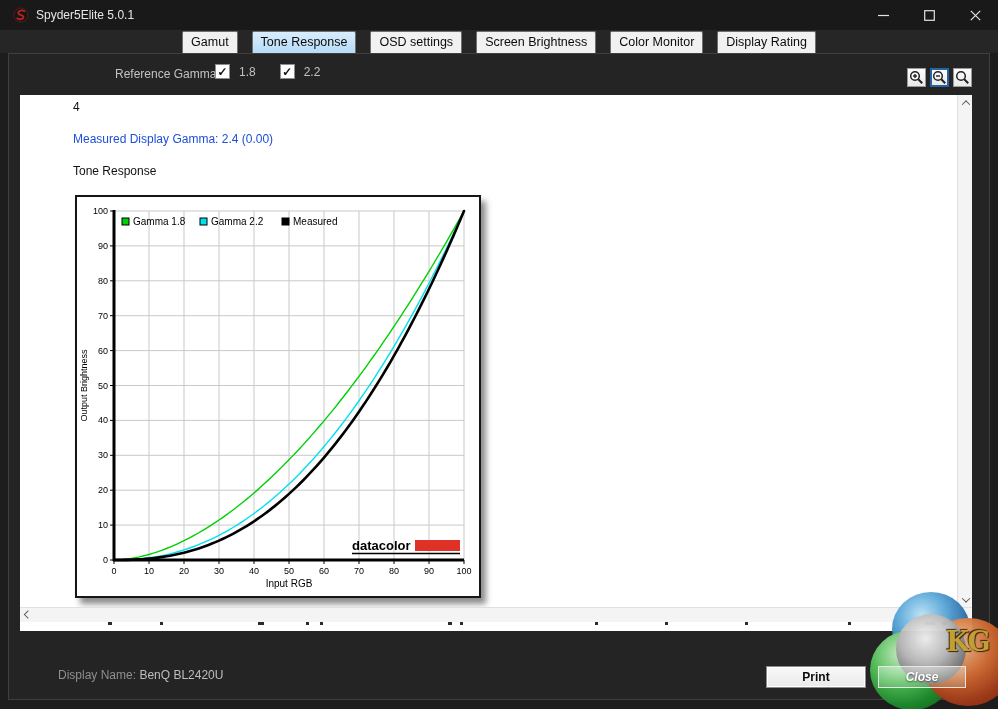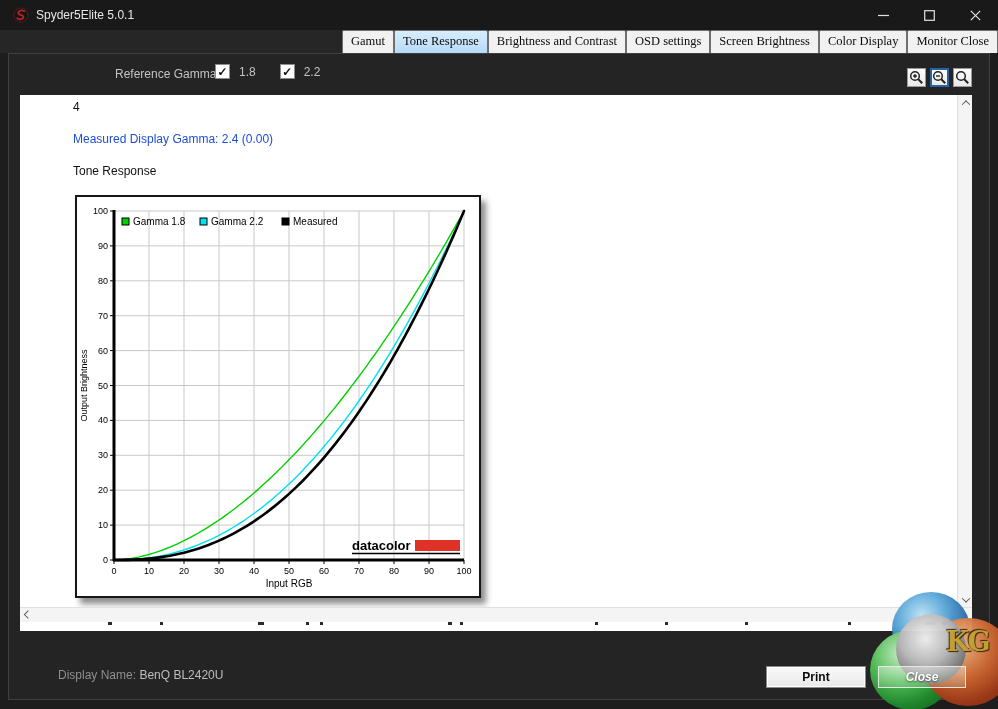--- a/index.html
+++ b/index.html
@@ -9,21 +9,21 @@
 
   
   .titlebar { position:absolute; left:0; top:0; width:998px; height:30px; background:#191919; }
   .app-icon { position:absolute; left:13px; top:7px; width:16px; height:16px; }
   .win-title { position:absolute; left:36px; top:8px; font-size:12px; color:#e6e6e6; }
   .win-controls { position:absolute; right:0; top:0; height:30px; display:flex; }
   .wc { width:46px; height:30px; display:flex; align-items:center; justify-content:center; }
 
   
   .tabbar { position:absolute; left:0; top:30px; width:998px; height:23px; background:#262626;
-            display:flex; justify-content:flex-end; align-items:flex-end; gap:0; z-index:3;font-family:Liberation Serif, serif; }
+            display:flex; justify-content:center; align-items:flex-end; gap:14px; z-index:3; }
   .tab { background:#f1f1f1; color:#0b0b0b; font-size:12.5px; padding:3px 8px 4px 8px;
          border:1px solid #6f6f6f; border-bottom:none; border-radius:2px 2px 0 0; white-space:nowrap; }
   .tab.selected { background:linear-gradient(#d9edfd,#b7dbf7); }
 
   
   .panel { position:absolute; left:8px; top:53px; width:982px; height:647px;
            background:#242424; border:1px solid #3f3f3f; }
 
   
   .toolbar { position:absolute; left:8px; top:53px; width:982px; height:42px; z-index:2; }
@@ -107,25 +107,24 @@
         <svg width="11" height="11" viewBox="0 0 11 11">
             <path d="M0.8 0.8 L10.2 10.2 M10.2 0.8 L0.8 10.2" stroke="#e3e3e3" stroke-width="1.2"></path>
           </svg>
       </div>
     </div>
   </div>
 
   <div class="tabbar" id="tabbar">
       <div class="tab">Gamut</div>
       <div class="tab selected">Tone Response</div>
-      <div class="tab">Brightness and Contrast</div>
       <div class="tab">OSD settings</div>
       <div class="tab">Screen Brightness</div>
-      <div class="tab">Color Display</div>
-      <div class="tab">Monitor Close</div>
+      <div class="tab">Color Monitor</div>
+      <div class="tab">Display Rating</div>
     </div>
 
   <div class="panel"></div>
 
   <div class="toolbar">
     <span class="ref-label">Reference Gamma:</span>
     <span class="gamma-checks" id="gammaChecks">
         <span class="checkbox">✓</span>
         <span class="check-label">1.8</span>
         <span class="checkbox">✓</span>

